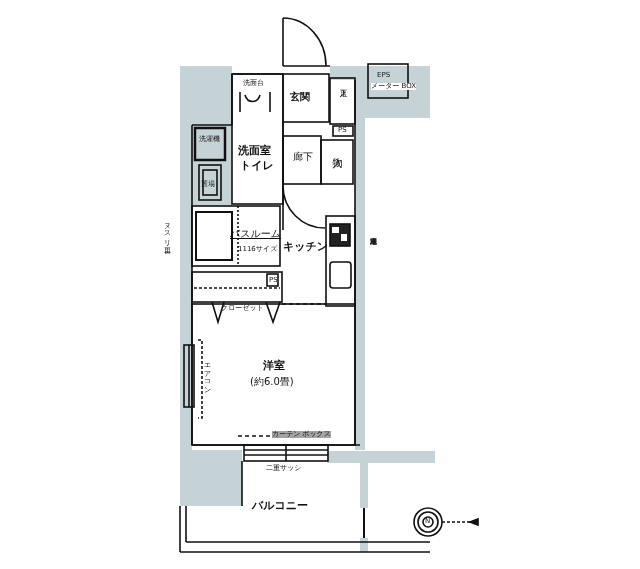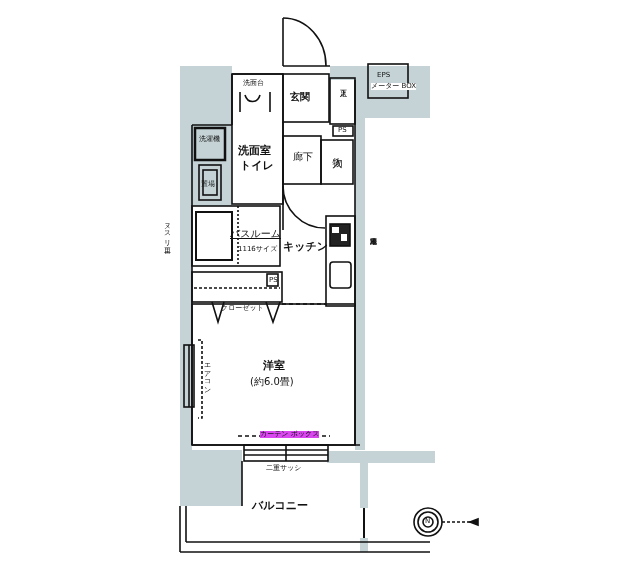--- a/index.html
+++ b/index.html
@@ -126,16 +126,16 @@
 
 <div class="lbl lg" style="left:263px;top:360px;">洋室</div>
 <div class="lbl md" style="left:250px;top:377px;text-align:center;">(約6.0畳)</div>
 <div class="lbl lg" style="left:252px;top:500px;">バルコニー</div>
 
 <div class="lbl sm" style="left:377px;top:72px;">EPS</div>
 <div class="lbl sm" style="left:371px;top:83px;background:#fff;text-align:right;">メーター BOX</div>
 <div class="lbl sm vt" style="left:163px;top:218px;">ヌスリ目工</div>
 <div class="lbl sm vt" style="left:203px;top:358px;">エアコン</div>
 <div class="lbl sm vt" style="left:369px;top:232px;">冷蔵庫置場</div>
-<div class="lbl sm" style="left:260px;top:431px;background:#d946ef;">カーテン ボックス</div>
+<div class="lbl sm" style="left:272px;top:431px;background:#a3a3a3;font-family:Liberation Serif, serif;">カーテン ボックス</div>
 <div class="lbl sm" style="left:266px;top:465px;">二重サッシ</div>
 
 <div class="lbl sm" style="left:425px;top:518px;">N</div>
 
 </body></html>

